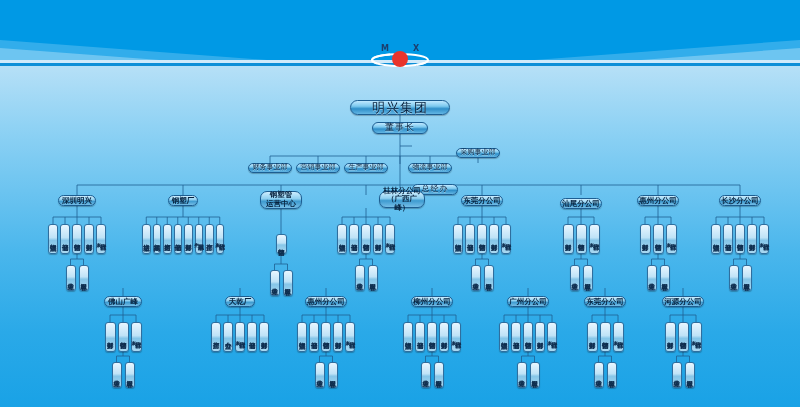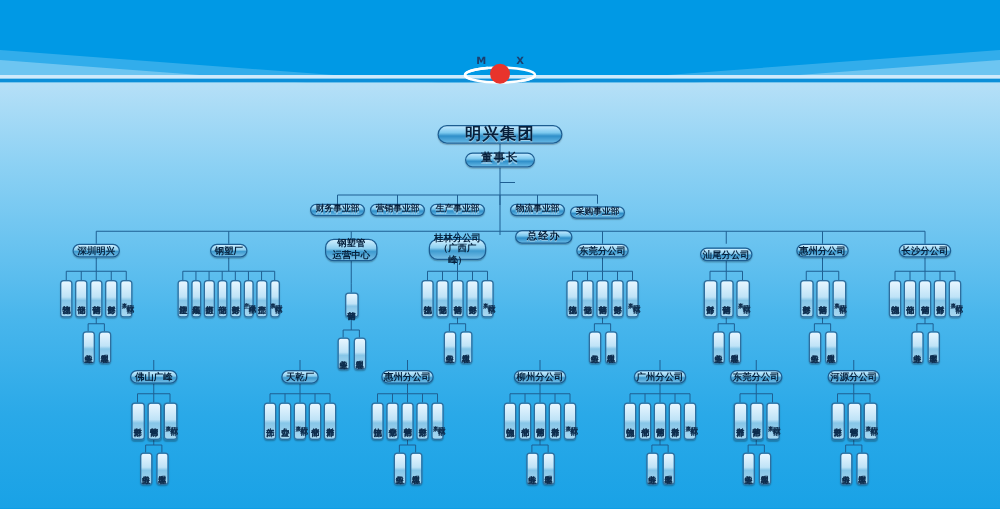--- a/index.html
+++ b/index.html
@@ -47,37 +47,37 @@
     background:linear-gradient(180deg,#e8f6ff 0%,#bfe3f7 45%,#86c6e8 55%,#a9d8f1 100%);
     color:#0d2c4d;text-align:center;
     display:flex;align-items:center;justify-content:center;
     box-shadow:0 1px 1px rgba(0,0,0,.25);
     line-height:1.02;
   }
   .node span{display:block;}
 
   
   .pill{
-    border-radius:8px;font-weight:bold;
+    border-radius:8px;font-weight:normal;
     background:linear-gradient(180deg,#bfe8ff 0%,#7cc9ef 40%,#2f8fc9 60%,#63b6e4 100%);
     color:#07203c;border:1px solid #1d5e92;
     text-shadow:0 1px 0 rgba(255,255,255,.45);
   }
   .n-root{font-size:13px;letter-spacing:1px;}
   .n-chair{font-size:9px;letter-spacing:1px;}
   .n-gm{font-size:8px;letter-spacing:1px;}
   .n-div{font-size:7px;letter-spacing:0px;}
 
   
   .n-co{
     font-size:7.5px;font-weight:bold;letter-spacing:0px;
     background:linear-gradient(180deg,#cdeeff 0%,#8fd0f0 42%,#3e9bd0 58%,#74bde6 100%);
     border:1px solid #1d5e92;border-radius:7px;color:#06213d;
   }
-  .n-co.two-line{line-height:1.15;}
+  .n-co.two-line{line-height:1.15;margin-left:36px;}
 
   
   .n-dept{
     font-size:6.5px;font-weight:bold;writing-mode:vertical-rl;text-orientation:upright;
     letter-spacing:0px;padding:1px 0;
   }
   .n-team{
     font-size:6.5px;font-weight:bold;writing-mode:vertical-rl;text-orientation:upright;
     letter-spacing:0px;padding:1px 0;
   }
@@ -301,21 +301,21 @@
       </div>
       <div class="node pill n-div" style="left: 296px; top: 163px; width: 44px; height: 10px;">
         <span>营销事业部</span>
       </div>
       <div class="node pill n-div" style="left: 344px; top: 163px; width: 44px; height: 10px;">
         <span>生产事业部</span>
       </div>
       <div class="node pill n-div" style="left: 408px; top: 163px; width: 44px; height: 10px;">
         <span>物流事业部</span>
       </div>
-      <div class="node pill n-div" style="left: 456px; top: 165px; width: 44px; height: 10px;">
+      <div class="node pill n-div" style="left: 456px; top: 148px; width: 44px; height: 10px;">
         <span>采购事业部</span>
       </div>
       <div class="node n-co" style="left: 58px; top: 195px; width: 38px; height: 11px;">
         <span>深圳明兴</span>
       </div>
       <div class="node n-dept" style="left: 48px; top: 224px; width: 10px; height: 30px;">
         <span style="writing-mode:vertical-rl;text-orientation:upright;">物流部</span>
       </div>
       <div class="node n-dept" style="left: 60px; top: 224px; width: 10px; height: 30px;">
         <span style="writing-mode:vertical-rl;text-orientation:upright;">仓储部</span>

